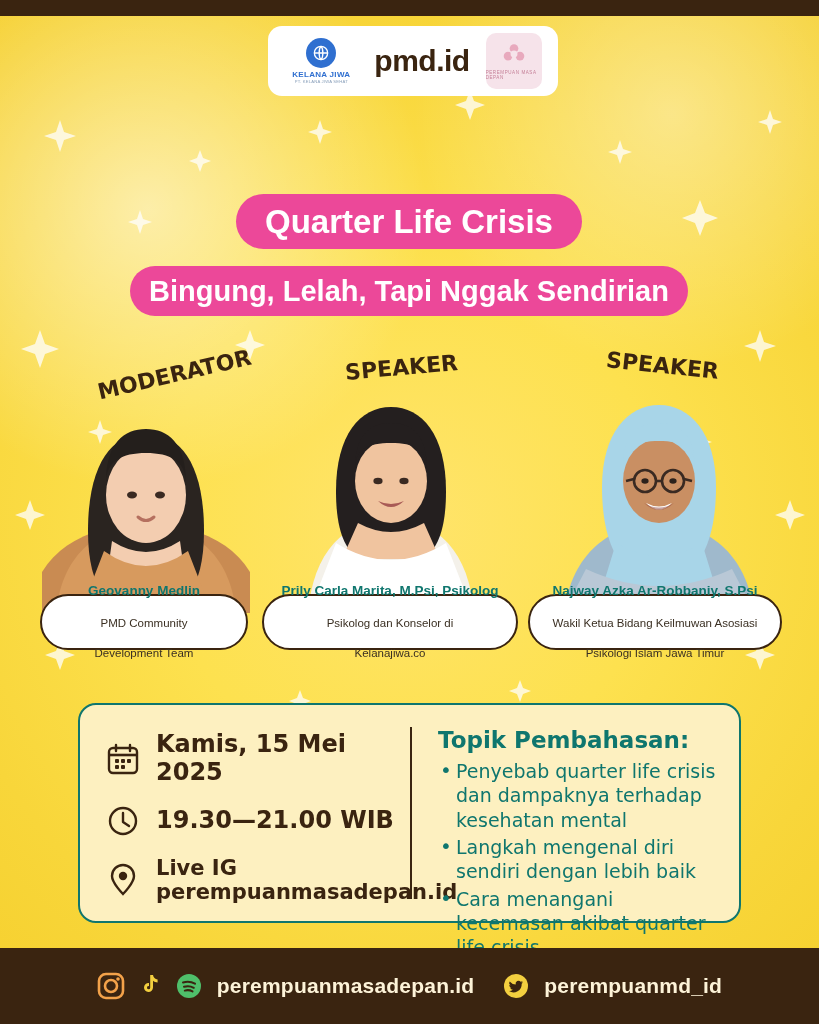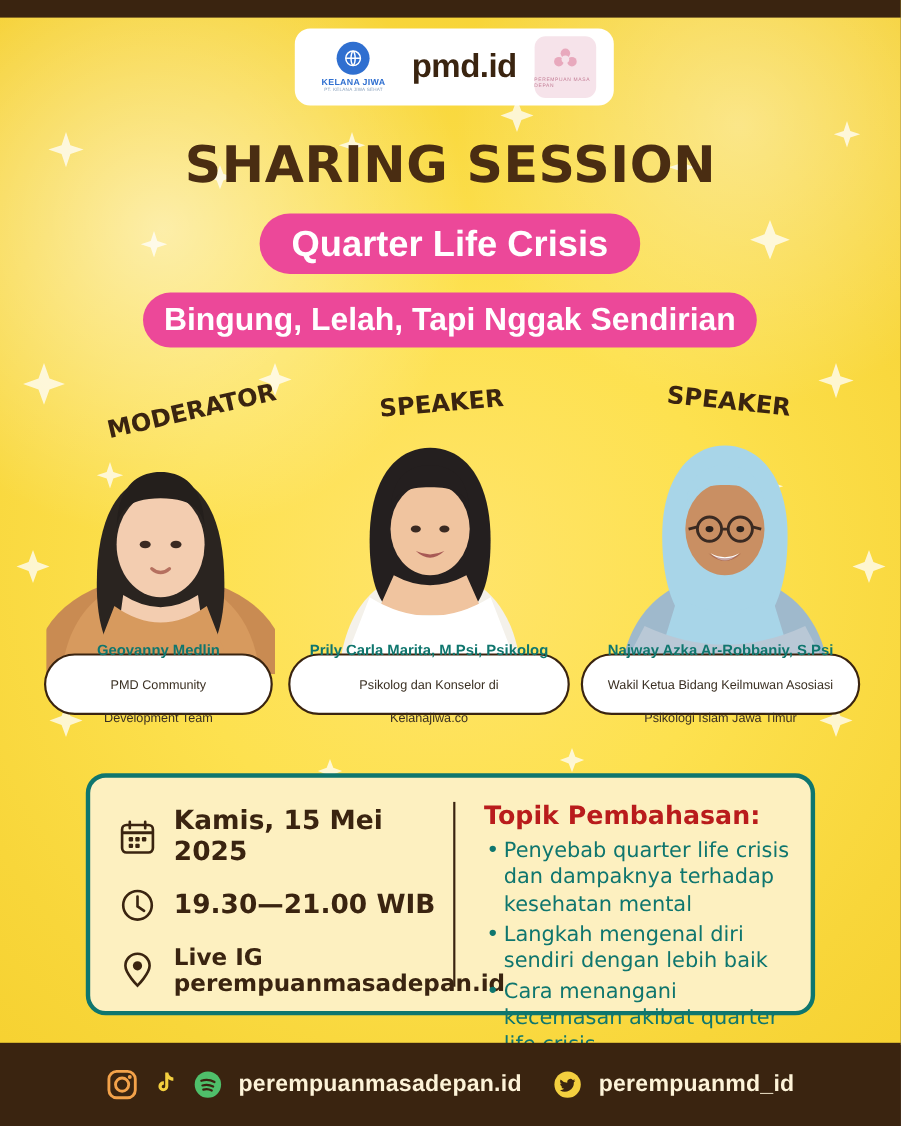--- a/index.html
+++ b/index.html
@@ -104,37 +104,37 @@
     text-align: center; padding: 8px 10px;
     display: flex; flex-direction: column; justify-content: center;
   }
   .namecard .nm { font-size: 13.5px; font-weight: 700; color: #0f766e; line-height: 1.25; }
   .namecard .rl { font-size: 11.5px; color: #3a2f22; line-height: 1.3; margin-top: 16px; }
 
   
   .info {
     position: absolute; left: 78px; top: 703px;
     width: 663px; height: 220px;
-    background: #fdf0c0; border: 4px solid #0f766e; border-radius: 18px;
+    background: #fdf0c0; border: 2px solid #0f766e; border-radius: 18px;
     display: flex;
   }
   .info-left { width: 330px; padding: 26px 0 0 26px; }
   .info-div { width: 2px; background: #3a2410; margin: 22px 0; }
   .info-right { flex: 1; padding: 22px 18px 0 26px; }
 
   .info-row { display: flex; align-items: center; gap: 16px; margin-bottom: 18px; }
   .info-row .ico { width: 34px; height: 34px; flex: 0 0 34px; }
   .info-row .txt {
     font-size: 24px; font-weight: 700; color: #3a2410; line-height: 1.15;
     font-family: "DejaVu Sans", sans-serif;
   }
   .info-row .txt.small { font-size: 21px; }
 
   .topik-title {
-    font-size: 23px; font-weight: 800; color: #b91c1c; margin-bottom: 6px;
+    font-size: 23px; font-weight: 800; color: #0f766e; margin-bottom: 6px;
     font-family: "DejaVu Sans", sans-serif;
   }
   .topik-list { list-style: none; }
   .topik-list li {
     position: relative; padding-left: 18px; margin-bottom: 3px;
     font-size: 19px; line-height: 1.28; color: #0f766e;
     font-family: "DejaVu Sans", sans-serif;
   }
   .topik-list li::before {
     content: "•"; position: absolute; left: 2px; top: -1px; font-size: 20px;
@@ -192,21 +192,20 @@
       <svg class="pm-mark" viewBox="0 0 24 24" fill="#e8a9bd">
         <circle cx="12" cy="6" r="4"></circle>
           <circle cx="6.5" cy="13" r="4"></circle>
           <circle cx="17.5" cy="13" r="4"></circle>
         <circle cx="12" cy="11" r="3.2" fill="#f6e3ea"></circle>
       </svg>
       <div class="pm-cap">PEREMPUAN MASA DEPAN</div>
     </div>
   </div>
 
-  <div class="h-main">SHARING SESSION</div>
   <div class="pill-dark h-sub1">Quarter Life Crisis</div>
   <div class="pill-dark h-sub2">Bingung, Lelah, Tapi Nggak Sendirian</div>
 
   <div class="people">
 
     <div class="role-label role-mod">MODERATOR</div>
     <div class="role-label role-sp1">SPEAKER</div>
     <div class="role-label role-sp2">SPEAKER</div>
 
     <div class="photo" style="left:42px; top:46px; width:208px; height:222px;">

